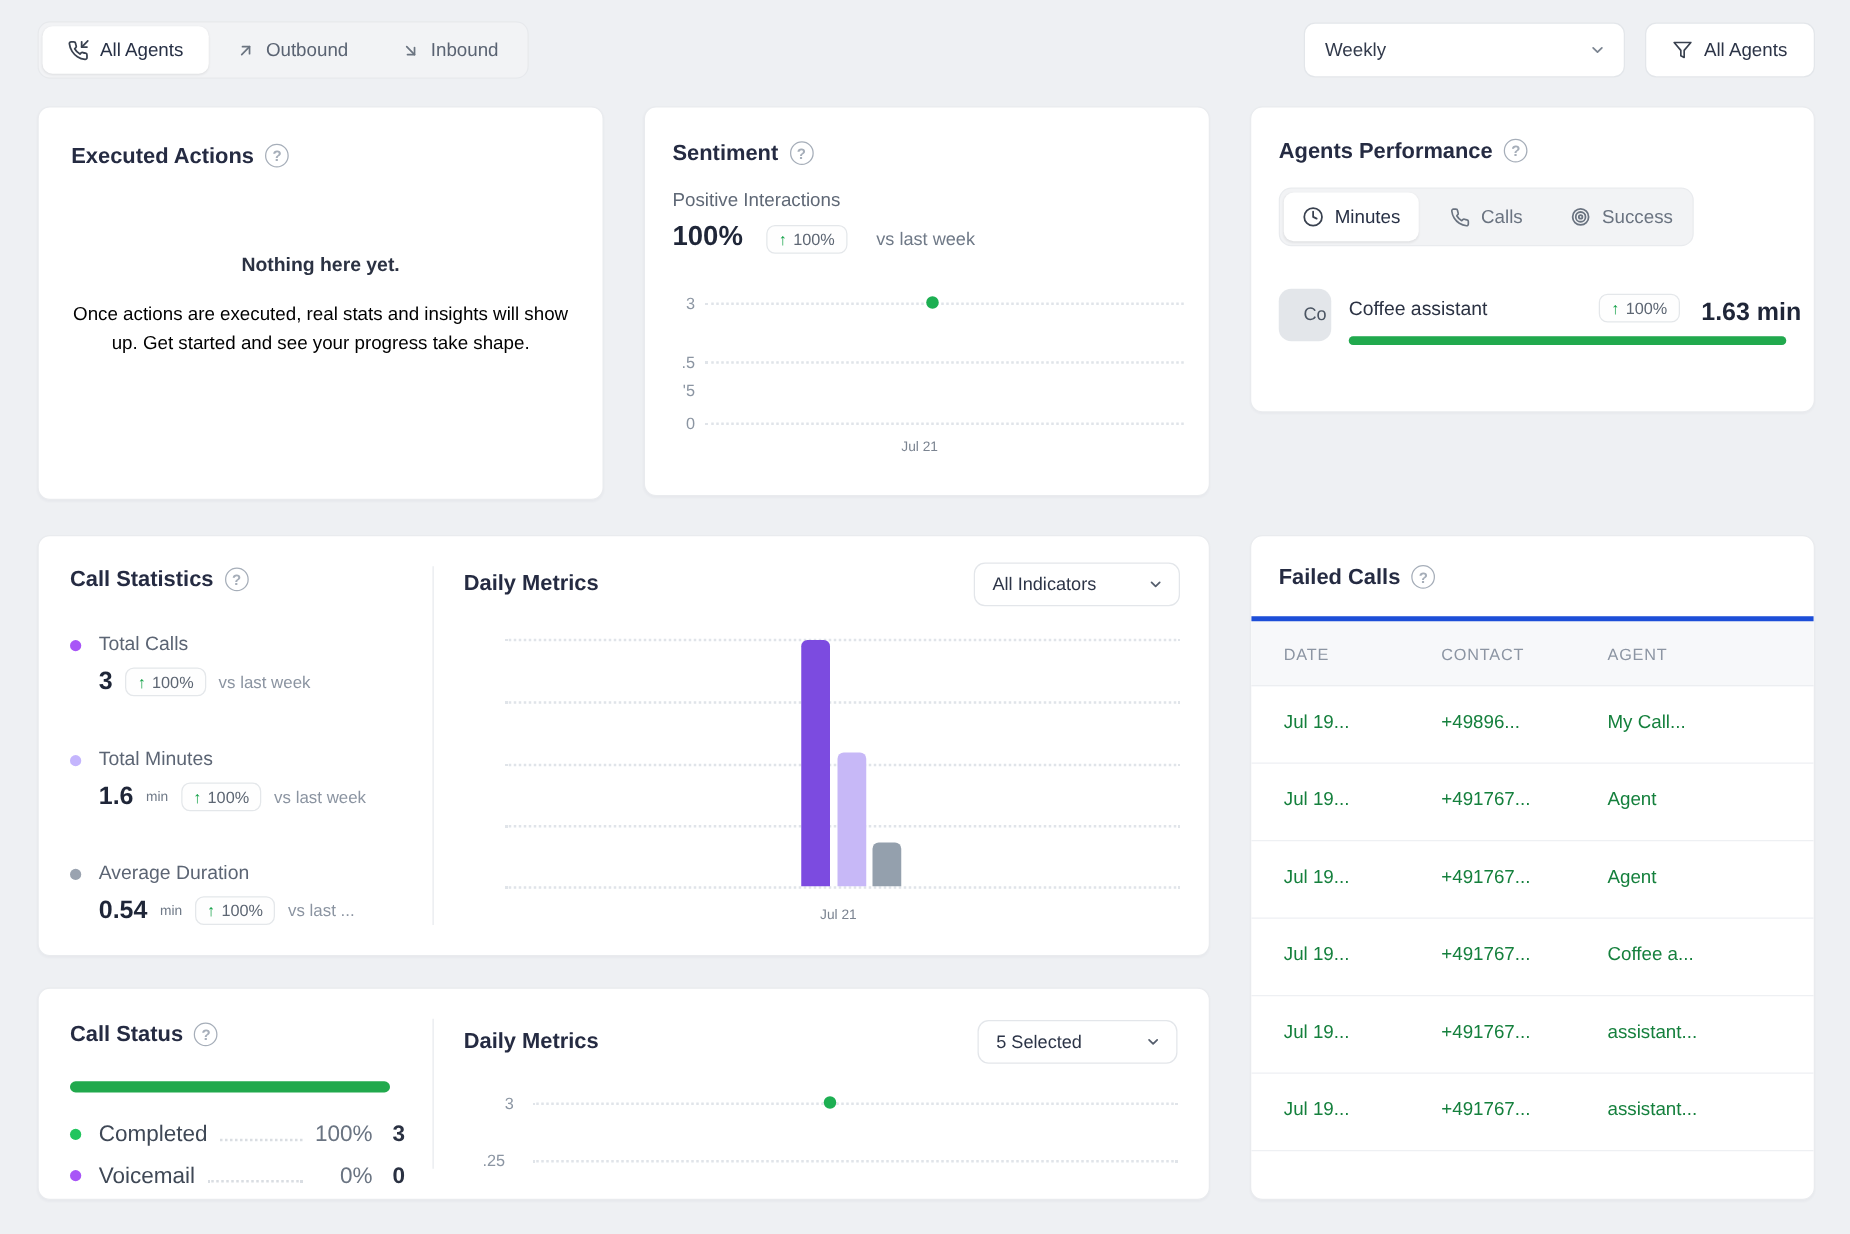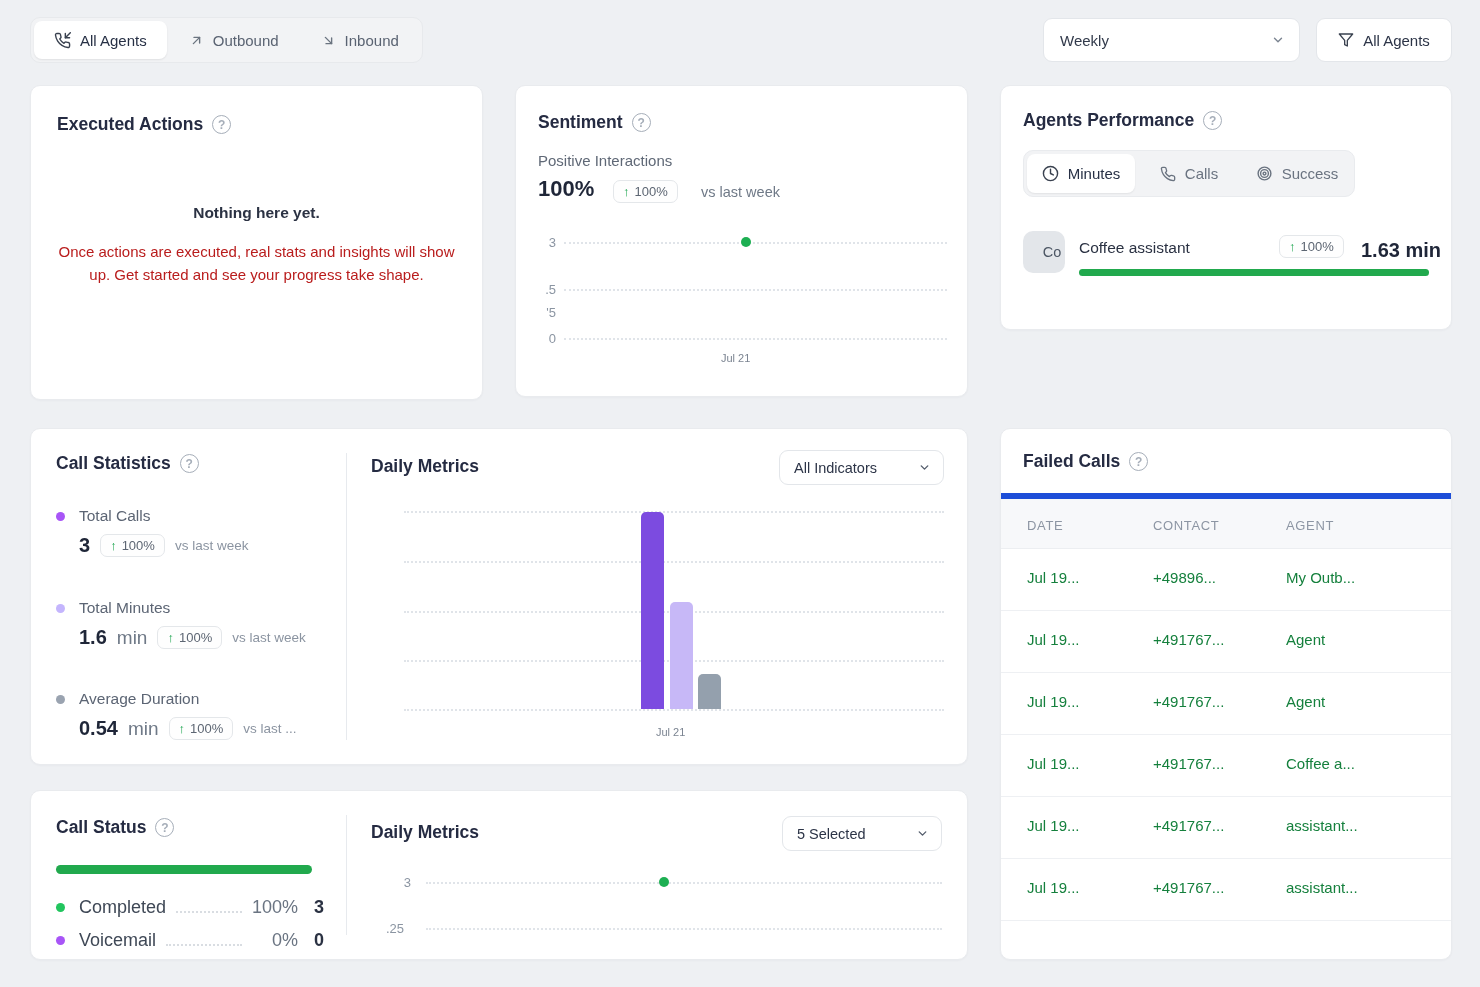--- a/index.html
+++ b/index.html
@@ -34,21 +34,21 @@
   .badge { display:inline-flex; align-items:center; gap:5px; border:1px solid #e4e7ea; background:#fefefe;
            border-radius:7px; padding:3px 9px; font-size:13px; color:#5d6673; }
   .badge .up { color:#18a34b; font-weight:700; font-size:13px; }
   .gridline { position:absolute; border-top:2px dotted #e0e4e9; }
   .dot { border-radius:50%; display:inline-block; }
 
   
   #card-executed { left:30px; top:85px; width:453px; height:315px; padding:28px 26px; }
   .empty-wrap { position:absolute; left:20px; right:20px; top:118px; text-align:center; }
   .empty-title { font-size:15.5px; font-weight:700; color:#2b3243; margin-bottom:18px; }
-  .empty-body { font-size:15px; line-height:1.55; color:#b91c1c; padding:0 6px; }
+  .empty-body { font-size:15px; line-height:1.55; color:#000000; padding:0 6px; }
 
   
   #card-sentiment { left:515px; top:85px; width:453px; height:312px; padding:26px 22px; }
   .sent-label { position:absolute; left:22px; top:66px; font-size:15px; color:#5f6876; }
   .sent-value { position:absolute; left:22px; top:90px; font-size:22px; font-weight:700; color:#1f2638; }
   #sentiment-badge { position:absolute; left:97px; top:94px; }
   .sent-compare { position:absolute; left:185px; top:98px; font-size:14.5px; color:#6f7987; }
   .ytick { position:absolute; width:30px; text-align:right; font-size:13px; color:#8b95a2; }
   .chart-dot { position:absolute; width:10px; height:10px; border-radius:50%; background:#1daf52; }
   .xtick { position:absolute; font-size:11px; color:#7b8491; }
@@ -71,33 +71,33 @@
 
   
   #card-stats { left:30px; top:428px; width:938px; height:337px; }
   .pane-divider { position:absolute; left:315px; top:24px; bottom:24px; width:1px; background:#e7eaee; }
   .cs-title { position:absolute; left:25px; top:24px; }
   .cs-item { position:absolute; left:25px; width:280px; }
   .cs-row1 { display:flex; align-items:center; gap:14px; font-size:15.5px; color:#5c6574; }
   .cs-row1 .dot { width:9px; height:9px; }
   .cs-row2 { display:flex; align-items:center; gap:10px; margin:9px 0 0 23px; }
   .cs-value { font-size:20px; font-weight:700; color:#1f2638; }
-  .cs-unit { font-size:19px; color:#6f7987; }
+  .cs-unit { font-size:11px; color:#6f7987; }
   .cs-compare { font-size:13.5px; color:#8b94a1; }
   .dm-title { position:absolute; left:340px; top:27px; }
   .dd { position:absolute; display:flex; align-items:center; justify-content:space-between; background:#fff;
         border:1px solid #e3e6ea; border-radius:9px; font-size:14.5px; color:#2c3447; padding:0 12px 0 14px; cursor:pointer; }
   #dd-indicators { left:748px; top:21px; width:165px; height:35px; }
   .bar { position:absolute; border-radius:5px 5px 0 0; }
 
   
   #card-failed { left:1000px; top:428px; width:452px; height:532px; overflow:hidden; }
   .fc-title { position:absolute; left:22px; top:22px; }
   .fc-head { position:absolute; left:0; top:64px; width:100%; height:56px; background:#f7f8fa;
-             border-top:6px solid #1d4ed8; border-bottom:1px solid #eceef1; }
+             border-top:4px solid #1d4ed8; border-bottom:1px solid #eceef1; }
   .fc-col { position:absolute; top:19px; font-size:13px; letter-spacing:.05em; color:#8c95a3; }
   .fc-rows { position:absolute; left:0; top:120px; width:100%; }
   .fc-row { position:relative; height:62px; border-bottom:1px solid #eef0f3; }
   .fc-cell { position:absolute; top:20px; font-size:15px; color:#15803d; }
   .col-0 { left:26px; } .col-1 { left:152px; } .col-2 { left:285px; }
 
   
   #card-status { left:30px; top:790px; width:938px; height:170px; overflow:hidden; }
   .st-title { position:absolute; left:25px; top:26px; }
   .st-bar { position:absolute; left:25px; top:74px; width:256px; height:9px; border-radius:5px; background:#21a94d; }
@@ -323,21 +323,21 @@
     </div>
     <div class="fc-head">
       <span class="fc-col col-0">DATE</span>
       <span class="fc-col col-1">CONTACT</span>
       <span class="fc-col col-2">AGENT</span>
     </div>
     <div class="fc-rows" id="fc-rows">
         <div class="fc-row">
           <span class="fc-cell col-0">Jul 19...</span>
           <span class="fc-cell col-1">+49896...</span>
-          <span class="fc-cell col-2">My Outb...</span>
+          <span class="fc-cell col-2">My Call...</span>
         </div>
         <div class="fc-row">
           <span class="fc-cell col-0">Jul 19...</span>
           <span class="fc-cell col-1">+491767...</span>
           <span class="fc-cell col-2">Agent</span>
         </div>
         <div class="fc-row">
           <span class="fc-cell col-0">Jul 19...</span>
           <span class="fc-cell col-1">+491767...</span>
           <span class="fc-cell col-2">Agent</span>

